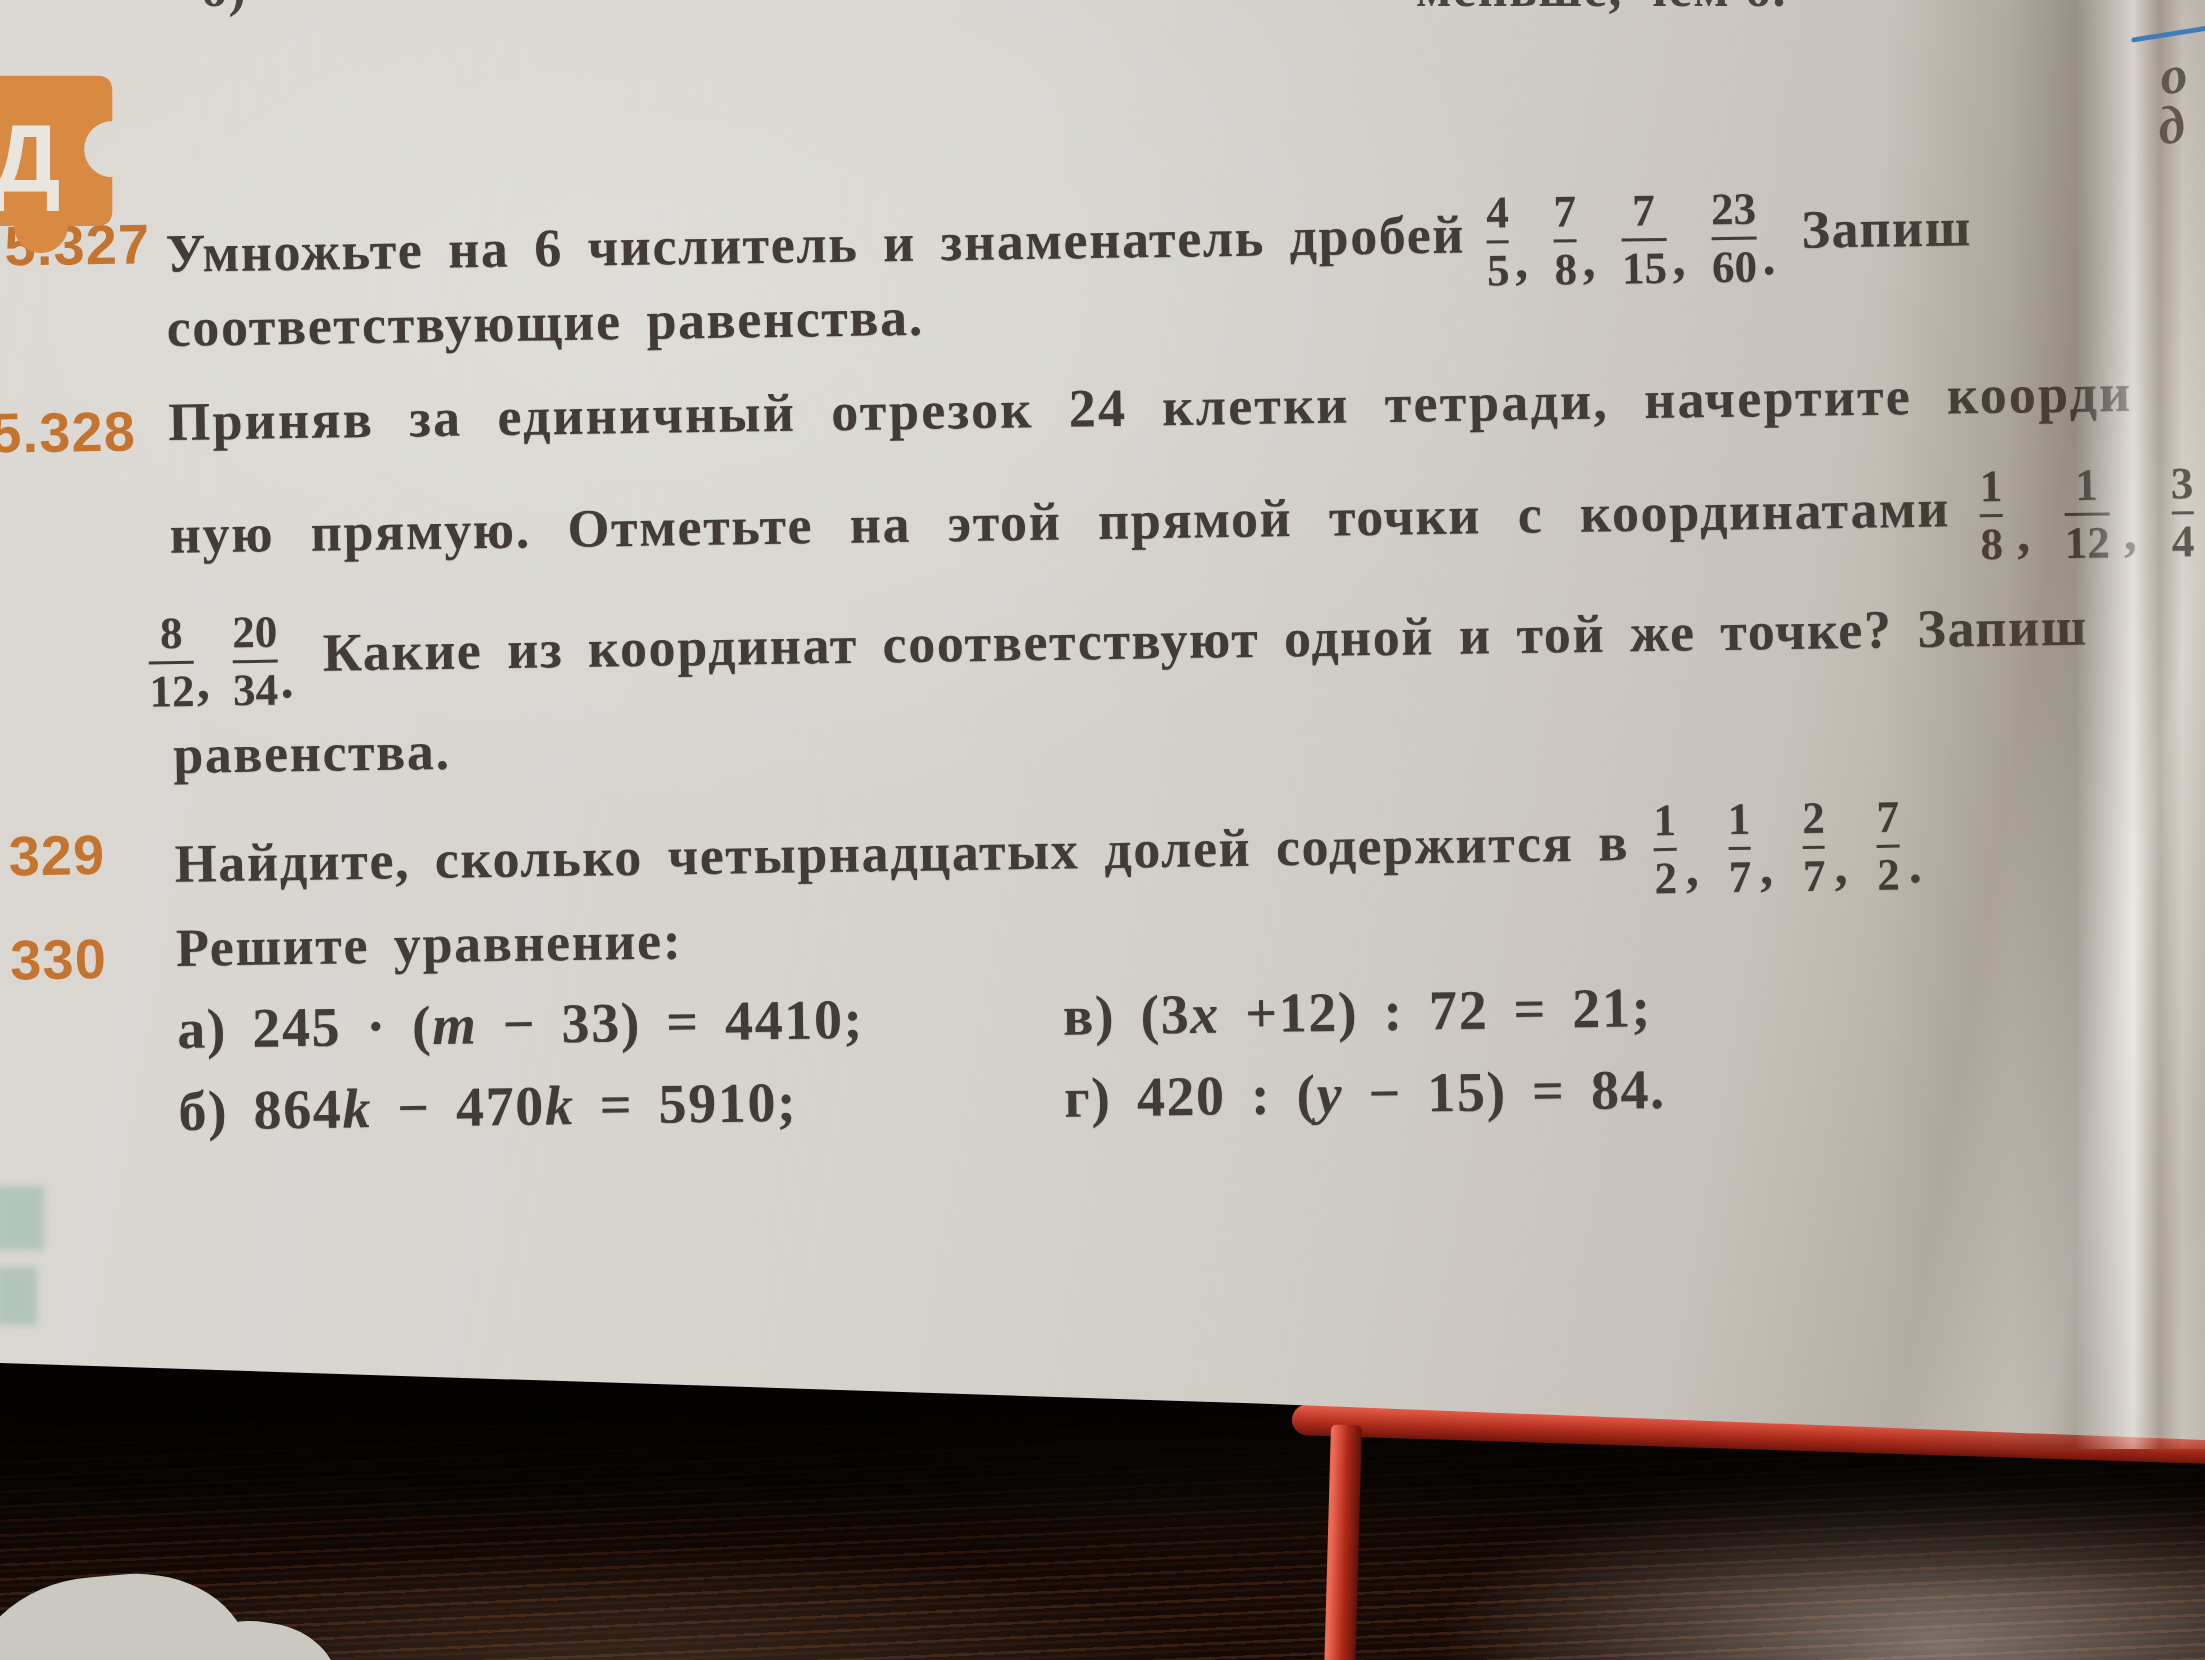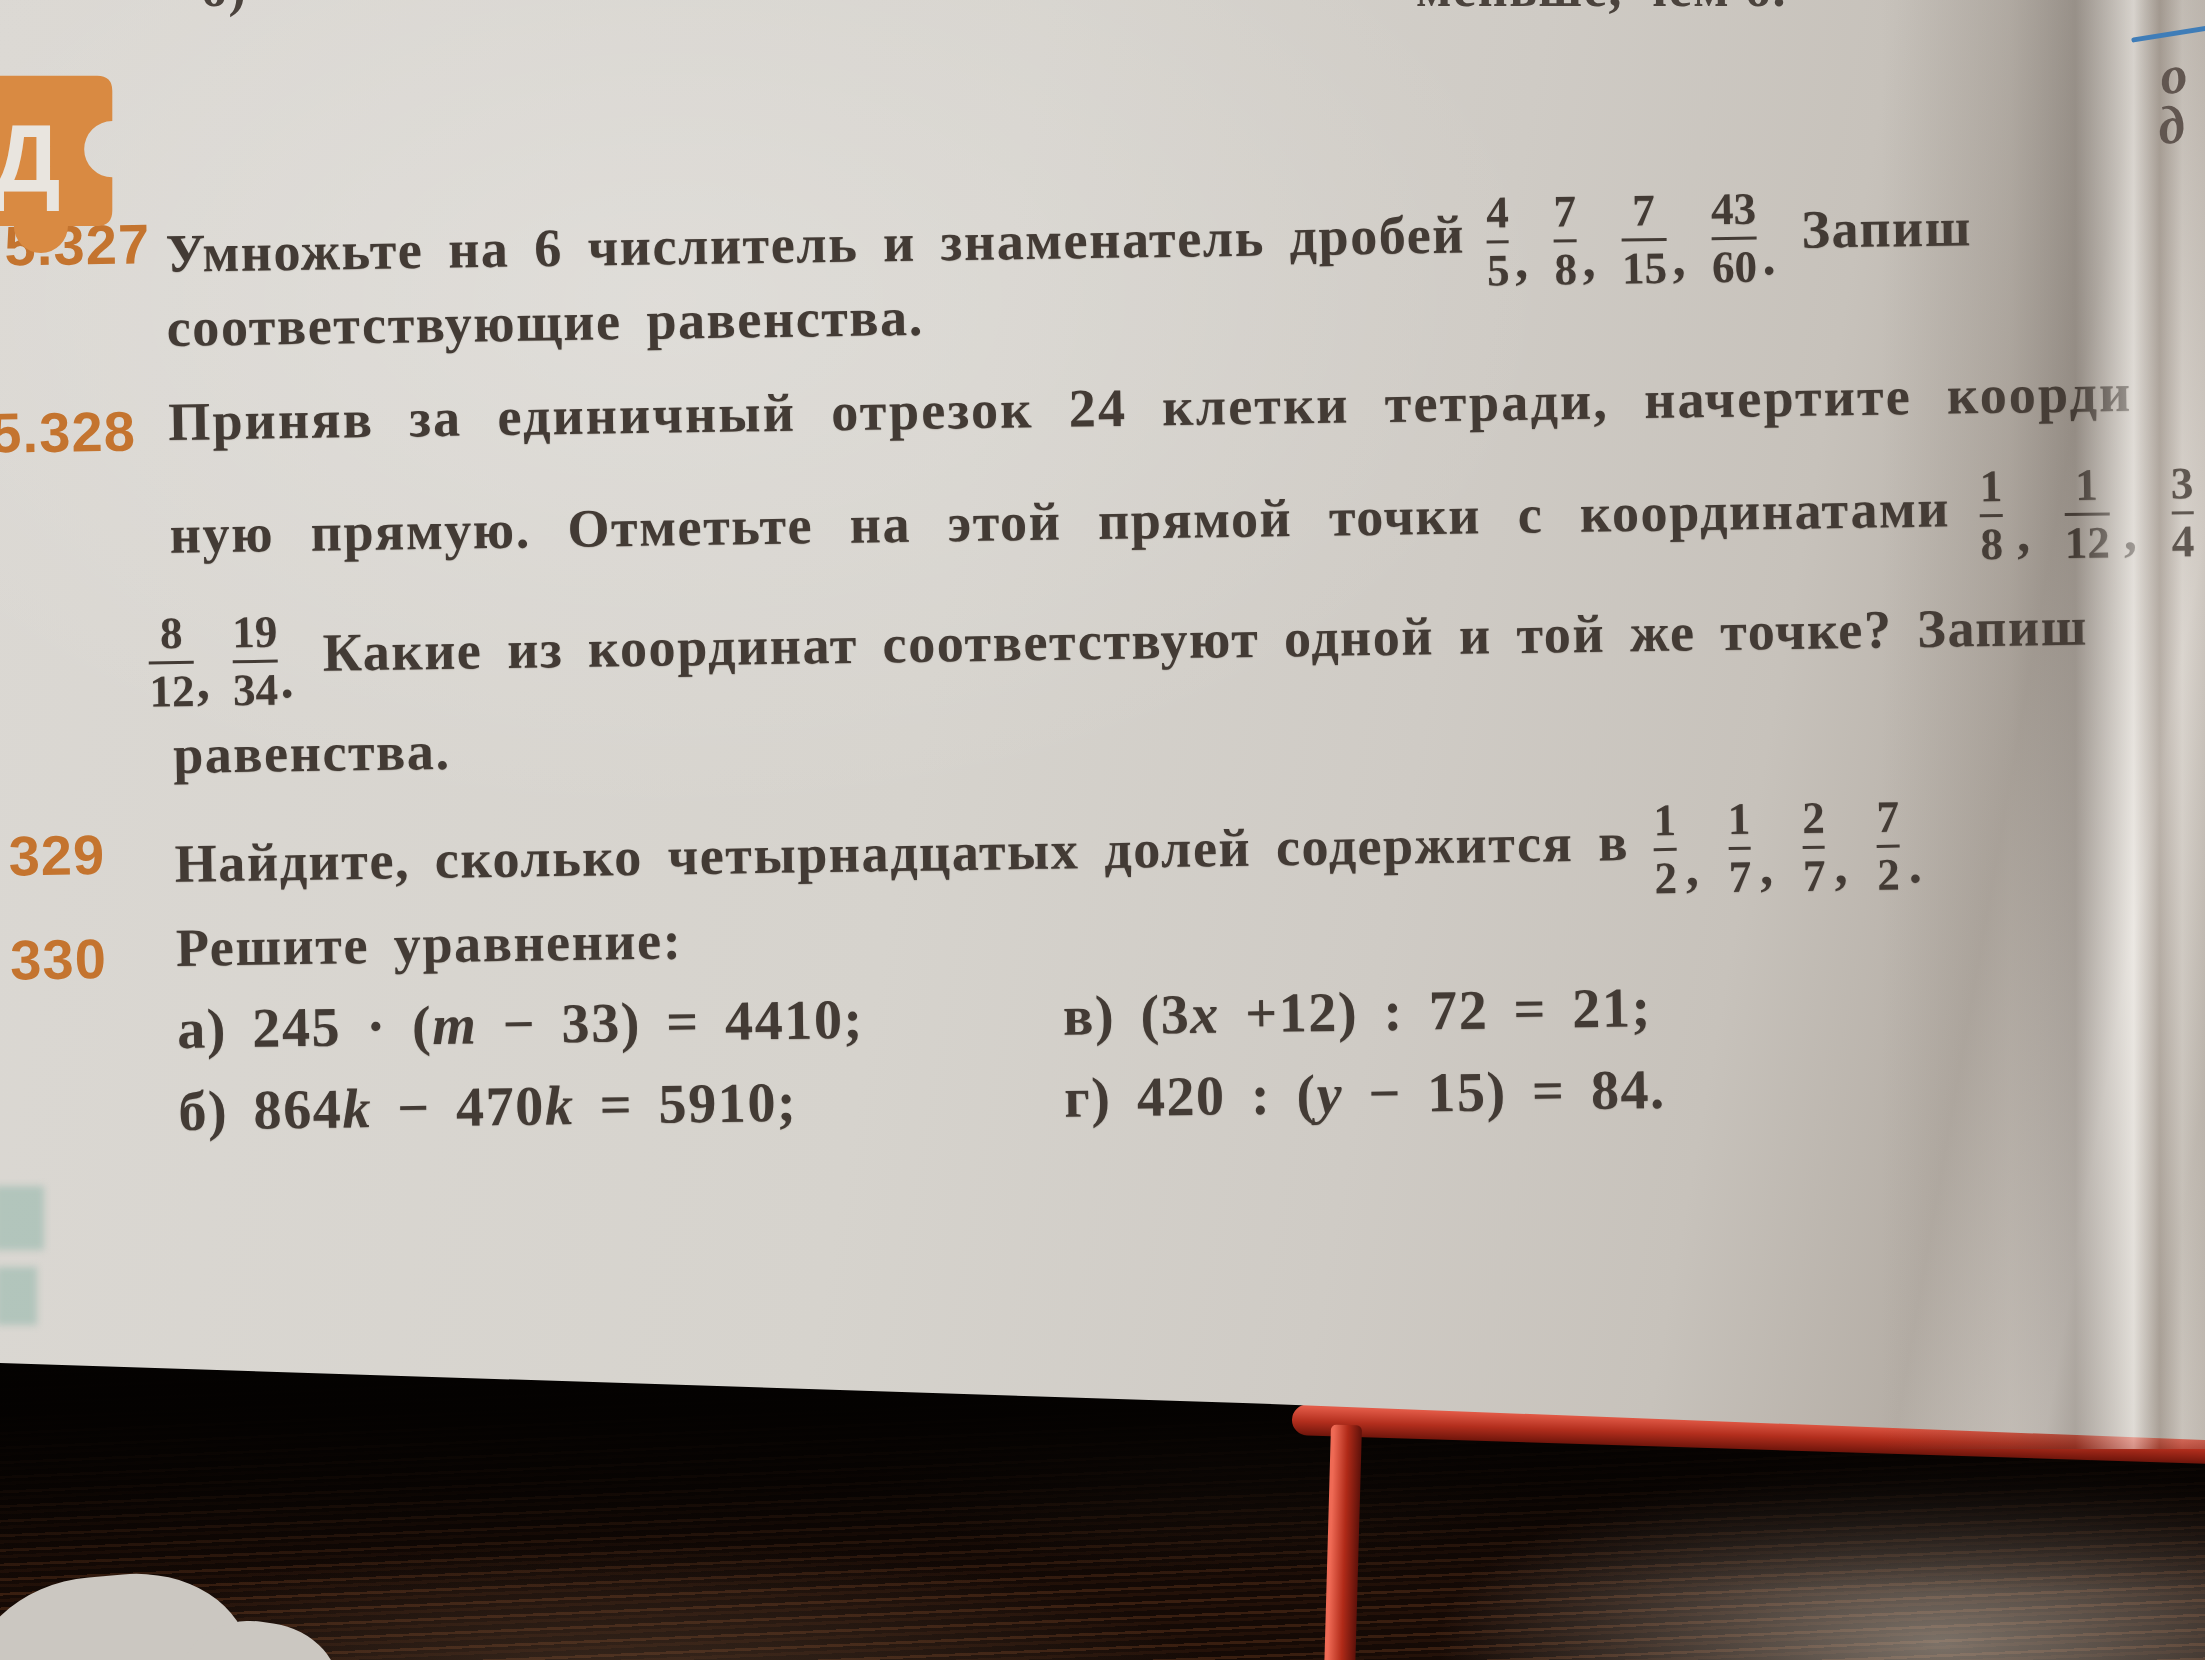--- a/index.html
+++ b/index.html
@@ -130,21 +130,21 @@
           <span class="fd">5</span>
         </span><span class="fsep">,</span><span class="frac">
           <span class="fn">7</span>
           <span class="fbar"></span>
           <span class="fd">8</span>
         </span><span class="fsep">,</span><span class="frac">
           <span class="fn">7</span>
           <span class="fbar"></span>
           <span class="fd">15</span>
         </span><span class="fsep">,</span><span class="frac">
-          <span class="fn">43</span>
+          <span class="fn">23</span>
           <span class="fbar"></span>
           <span class="fd">60</span>
         </span><span class="fsep">.</span><span style="margin-left:21.6px">Запиш</span>
     </div>
     <div class="line" style="top:93px">
       <span>соответствующие равенства.</span>
     </div>
 
     <span class="num" style="left:-178px;top:190px">5.328</span>
     <div class="line r3" style="top:187px">
@@ -164,21 +164,21 @@
           <span class="fbar"></span>
           <span class="fd">4</span>
         </span>
     </div>
     <div class="line r5" style="top:401px">
       <span class="frac">
           <span class="fn">8</span>
           <span class="fbar"></span>
           <span class="fd">12</span>
         </span><span class="fsep">,</span><span class="frac">
-          <span class="fn">19</span>
+          <span class="fn">20</span>
           <span class="fbar"></span>
           <span class="fd">34</span>
         </span><span class="fsep">.</span><span style="margin-left:25px">Какие из координат соответствуют одной и той же точке? Запиш</span>
     </div>
     <div class="line" style="top:520px">
       <span>равенства.</span>
     </div>
 
     <span class="num" style="left:-166px;top:613px">329</span>
     <div class="line r7" style="top:610px">

